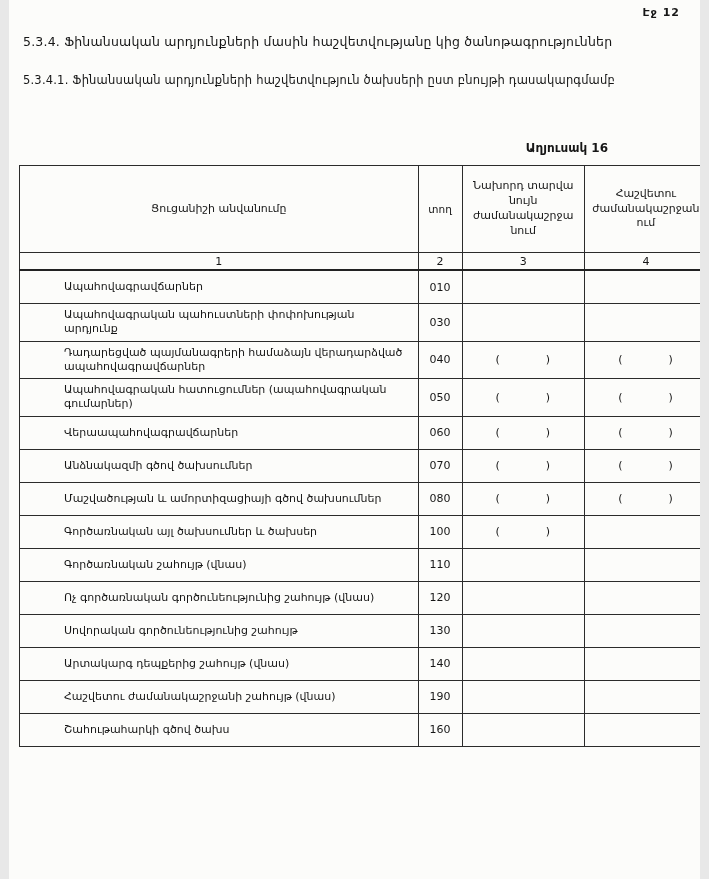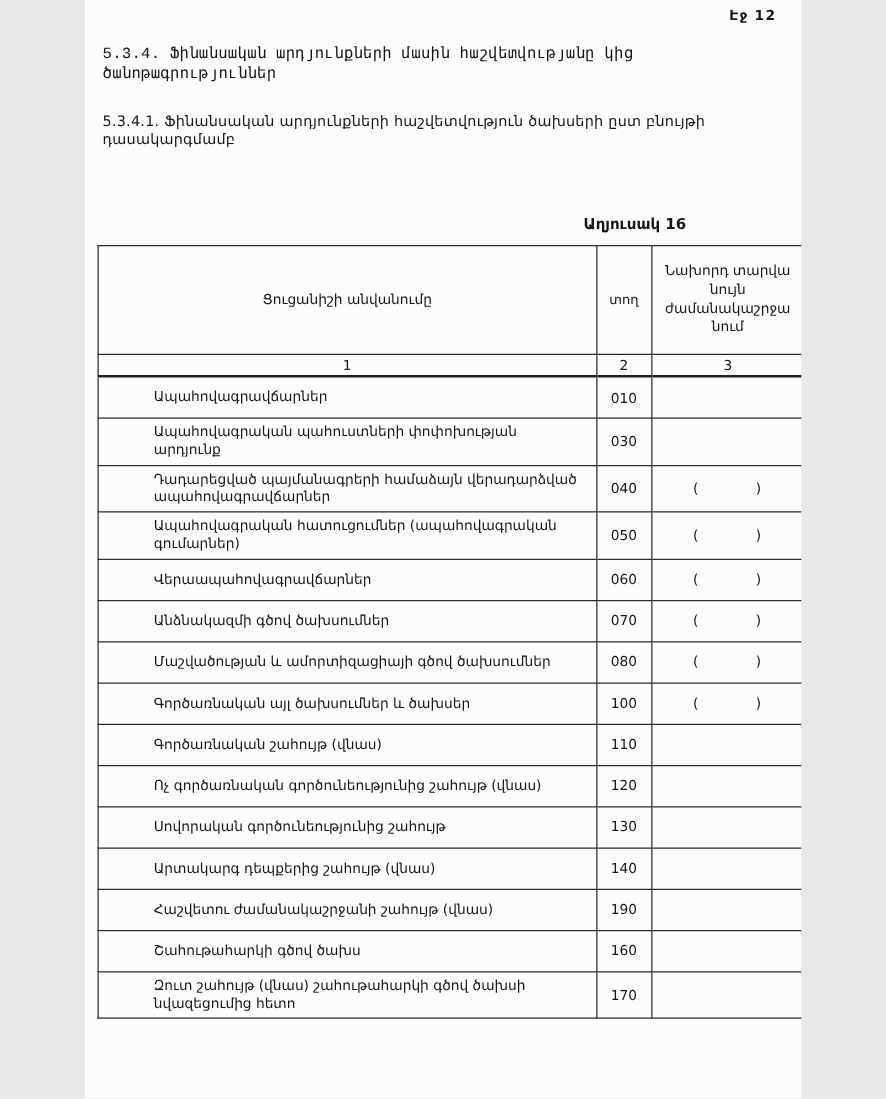--- a/index.html
+++ b/index.html
@@ -2,21 +2,21 @@
 <html><head>
 <meta charset="utf-8">
 <style>
   html, body {
     margin: 0;
     padding: 0;
     background: #e8e8e8;
   }
   .page {
     position: relative;
-    width: 573px;
+    width: 691px;
     height: 879px;
     margin: 0 auto;
     background: #fcfcfa;
     color: #161616;
     font-family: "DejaVu Sans", sans-serif;
     overflow: hidden;
     box-sizing: border-box;
   }
   .page-num {
     position: absolute;
@@ -24,21 +24,20 @@
     right: 20px;
     font-size: 11px;
     font-weight: bold;
     letter-spacing: 1px;
   }
   .section-heading {
     margin: 34px 0 0 14px;
     font-size: 12.5px;
     font-weight: normal;
     letter-spacing: 0.2px;
-    font-family: Liberation Mono, monospace;
   }
   .subsection-heading {
     margin: 24px 0 0 14px;
     font-size: 11.5px;
     font-weight: normal;
     letter-spacing: 0.2px;
   }
   .table-caption {
     margin: 54px 92px 10px 5px;
     text-align: right;
@@ -210,22 +209,16 @@
         <td class="code-cell">190</td>
         <td class="val-cell"></td>
         <td class="val-cell"></td>
       </tr>
       <tr class="data-row">
         <td class="name-cell">Շահութահարկի գծով ծախս</td>
         <td class="code-cell">160</td>
         <td class="val-cell"></td>
         <td class="val-cell"></td>
       </tr>
-      <tr class="data-row">
-        <td class="name-cell">Զուտ շահույթ (վնաս) շահութահարկի գծով ծախսի նվազեցումից հետո</td>
-        <td class="code-cell">170</td>
-        <td class="val-cell"></td>
-        <td class="val-cell"></td>
-      </tr>
     </tbody>
   </table>
 
 </div>
 
 </body></html>

